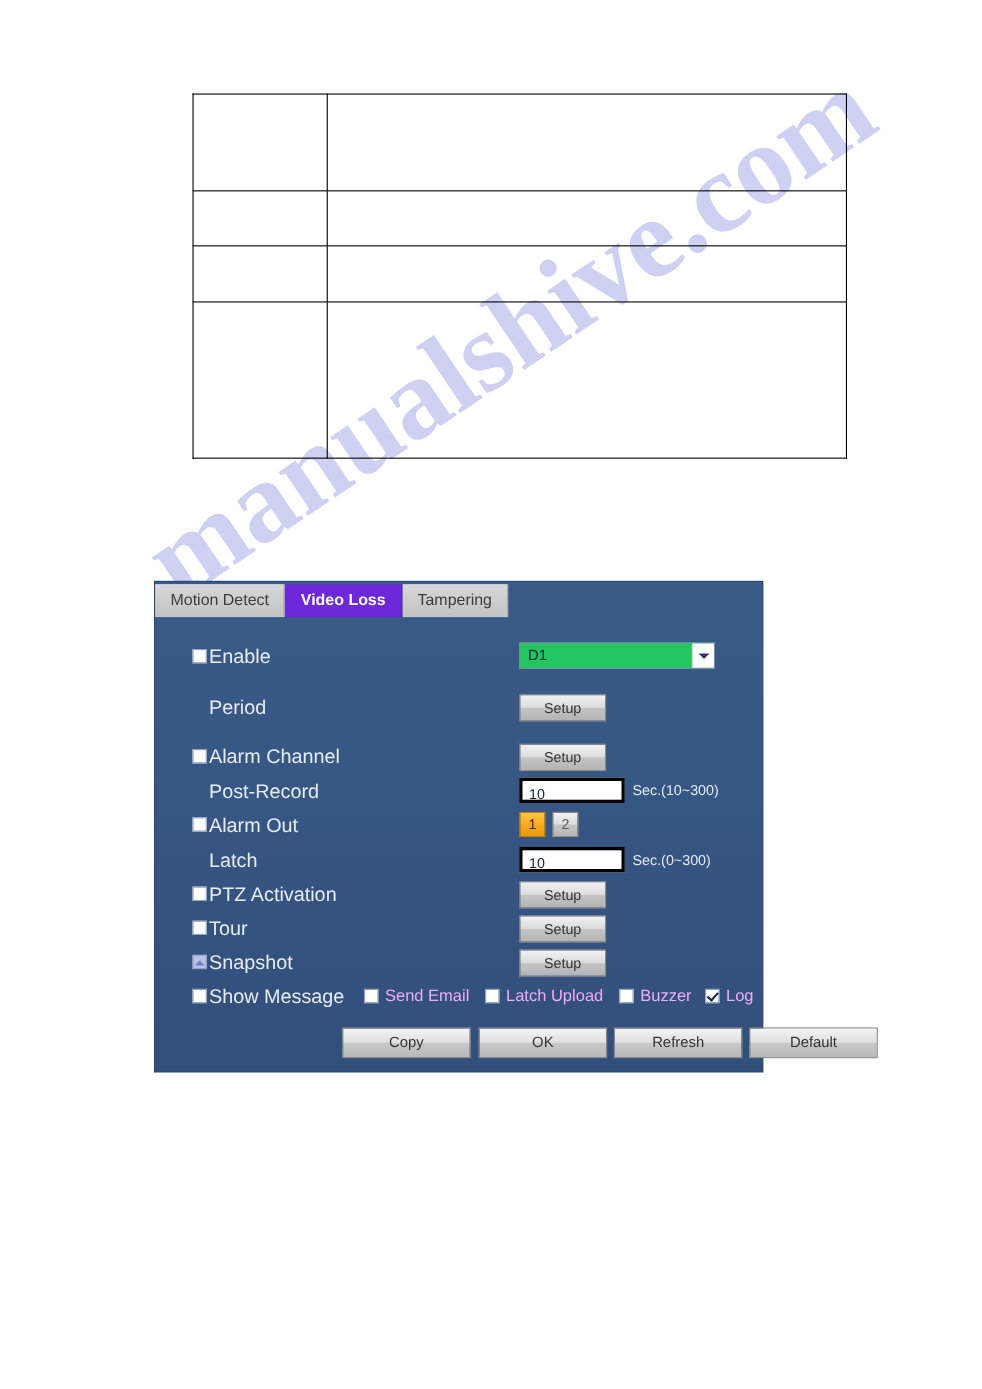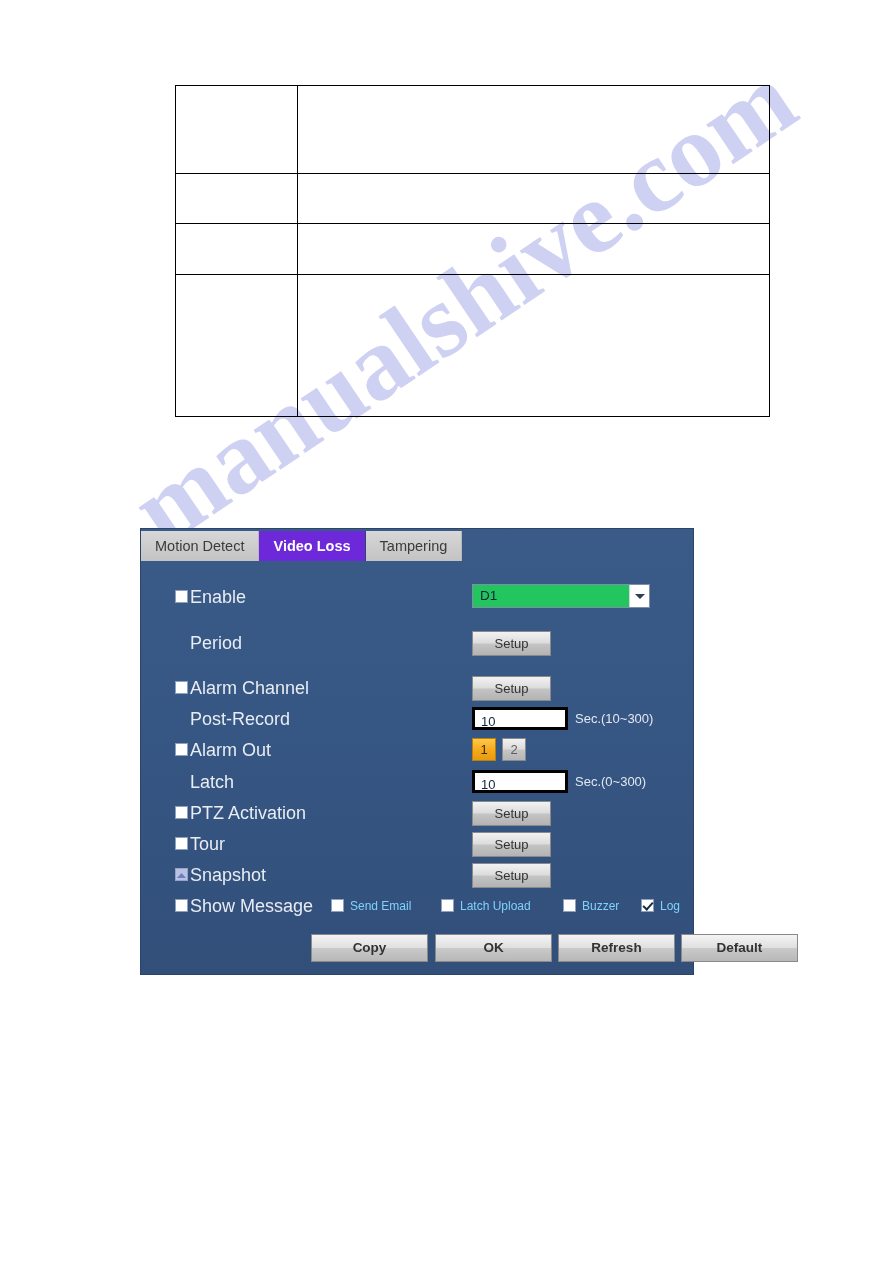--- a/index.html
+++ b/index.html
@@ -284,33 +284,32 @@
     border: solid #1c2b45;
     border-width: 0 2px 2px 0;
     transform: rotate(42deg);
   }
   .inline-cb .t {
     position: absolute;
     left: 19px;
     top: 0;
     height: 26px;
     line-height: 26px;
-    font-size: 12px;
-    color: #7dd3fc;
+    font-size: 15px;
+    color: #f0abfc;
     white-space: nowrap;
   }
 
   
   #footer-buttons {
     position: absolute;
     left: 170px;
     top: 405px;
     width: 480px;
     height: 28px;
-    font-weight: bold;
   }
   .fbtn {
     position: absolute;
     top: 0;
     height: 28px;
     line-height: 26px;
     text-align: center;
     font-size: 13.5px;
     color: #333333;
     background: linear-gradient(180deg,#f4f4f4 0%,#e0e0e0 48%,#c9c9c9 52%,#b8b8b8 100%);

